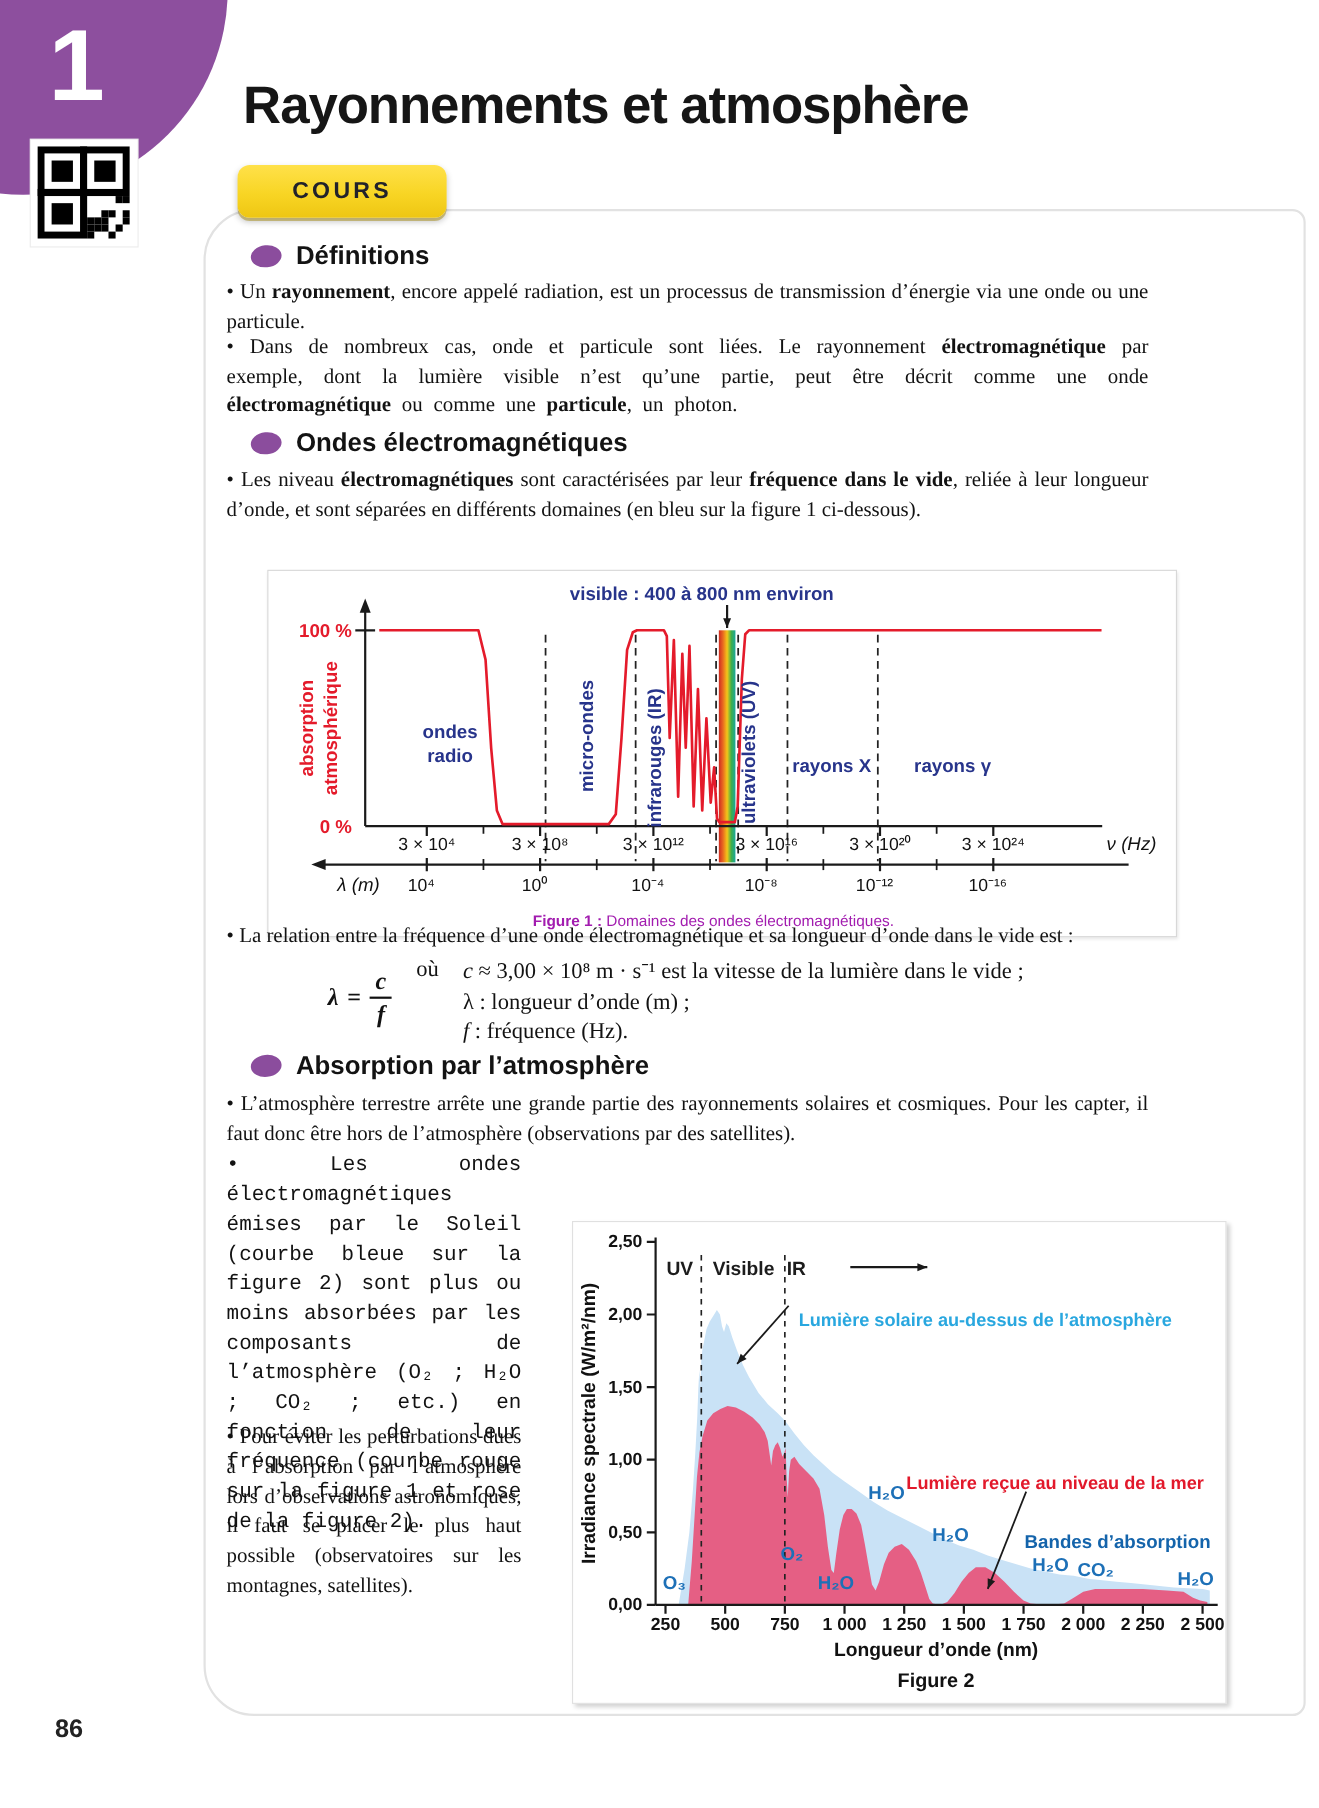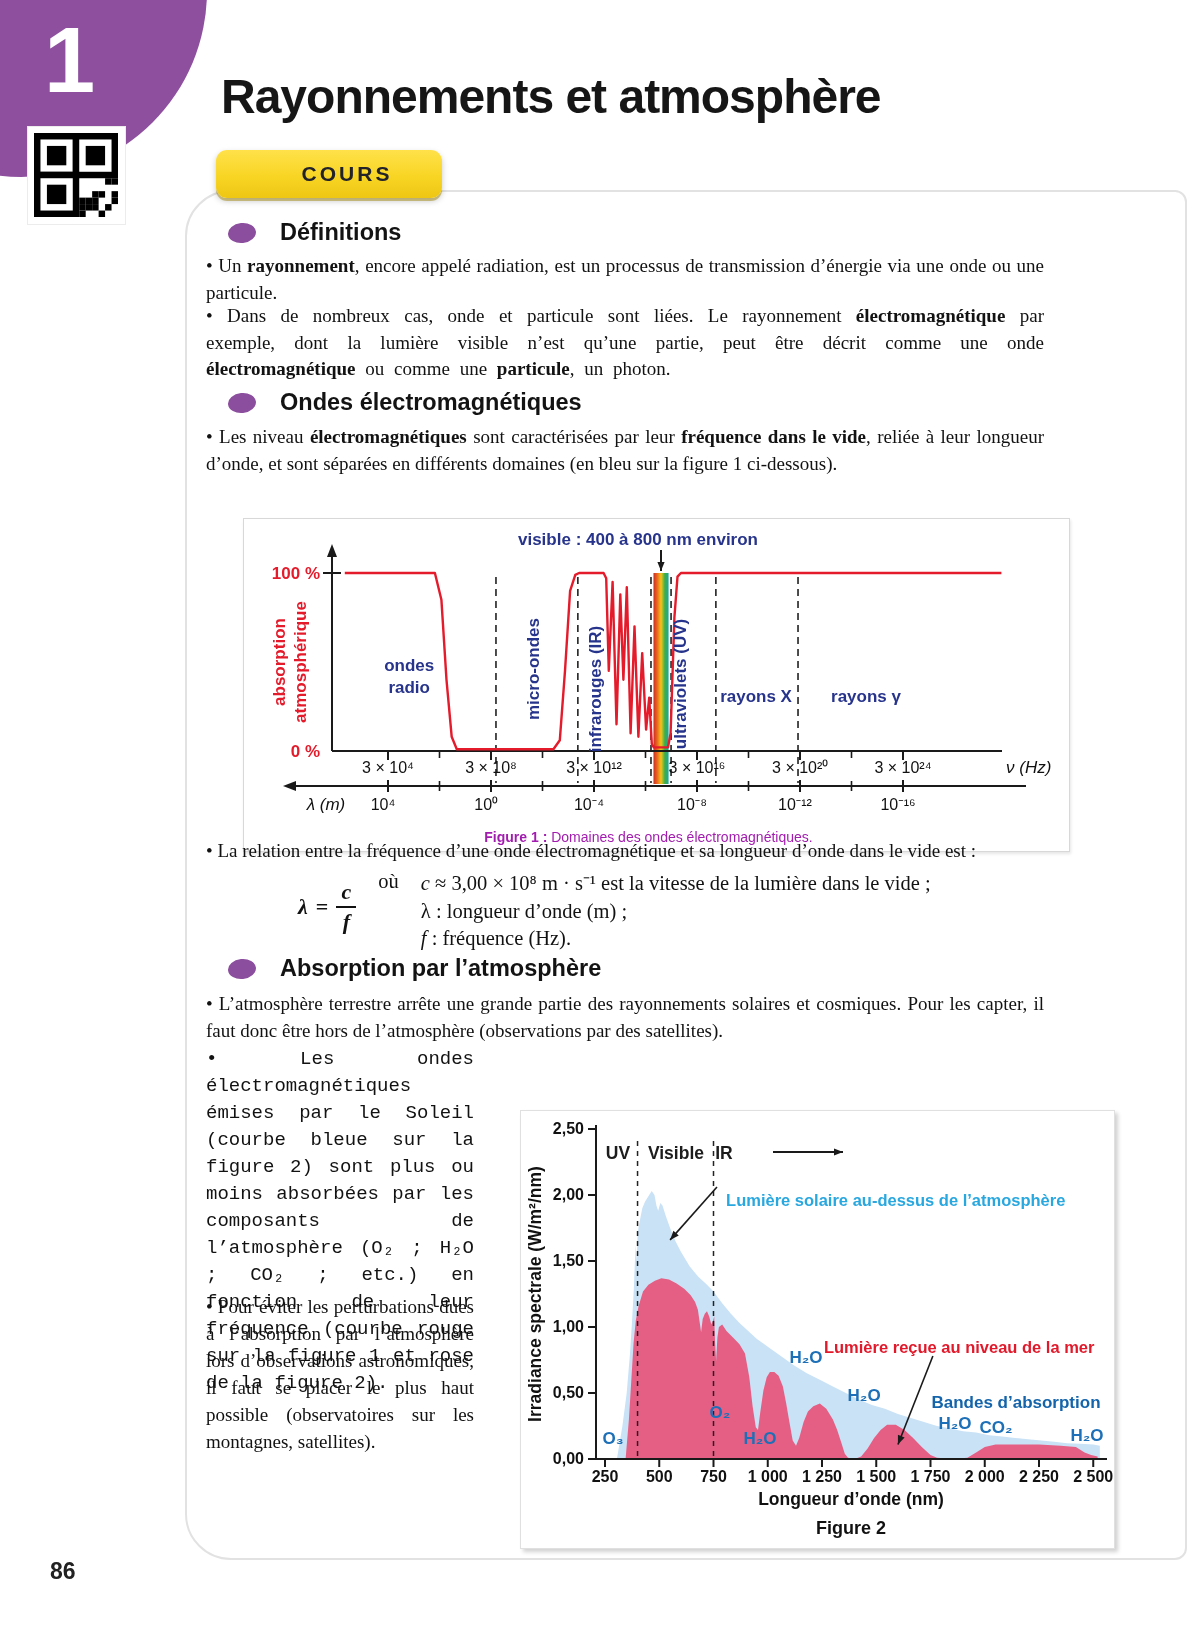--- a/index.html
+++ b/index.html
@@ -8,22 +8,22 @@
   .blob{position:absolute;left:-165px;top:-195px;width:372px;height:372px;border-radius:50%;background:#8d4f9e;}
   .chapter-num{position:absolute;left:44px;top:14px;font-size:92px;font-weight:bold;color:#fff;line-height:1;}
   .qr{position:absolute;left:28px;top:127px;width:97px;height:97px;background:#fff;padding:6px;box-sizing:border-box;
       box-shadow:0 0 0 1px #ececec;}
   .title{position:absolute;left:204px;top:52px;margin:17px;font-size:48px;font-weight:bold;letter-spacing:-1px;color:#161616;}
   .card{position:absolute;left:185px;top:190px;width:1002px;height:1370px;background:#fff;
         border:2px solid #e2e2e2;border-radius:46px 12px 12px 46px;box-sizing:border-box;}
   .cours-badge{position:absolute;left:216px;top:150px;width:190px;height:48px;border-radius:11px;
         background:linear-gradient(180deg,#ffe14a 0%,#f8d524 55%,#eec613 100%);
         box-shadow:0 3px 0 rgba(160,130,0,.45),0 3px 6px rgba(0,0,0,.22);
-        color:#22222b;font-weight:bold;font-size:21px;letter-spacing:3px;text-align:center;line-height:48px;padding-left:36px;}
-  .sec-head{position:absolute;display:flex;align-items:center;gap:24px;font-size:23.5px;font-weight:bold;color:#131313;}
+        color:#22222b;font-weight:bold;font-size:21px;letter-spacing:3px;text-align:center;line-height:48px;}
+  .sec-head{position:absolute;display:flex;align-items:center;gap:13px;font-size:23.5px;font-weight:bold;color:#131313;}
   .bullet{width:28px;height:20px;background:#8b4d9d;border-radius:50%;transform:rotate(-6deg);flex:0 0 auto;}
   .body{position:absolute;margin:0;font-family:"Liberation Serif",serif;font-size:19px;line-height:26.5px;
         color:#121212;text-align:justify;}
   .body b{font-weight:bold;}
   .spread{word-spacing:5px;}
   .nowrap{white-space:nowrap;}
   .colw{width:268px;line-height:27px;}
   .fig{position:absolute;background:#fff;}
   .fig1{left:243px;top:518px;width:825px;height:332px;border:1px solid #d8d8d8;box-shadow:1px 2px 3px rgba(0,0,0,.10);}
   .fig2{left:520px;top:1110px;width:593px;height:437px;border:1px solid #e0e0e0;box-shadow:3px 3px 4px rgba(0,0,0,.18);}

